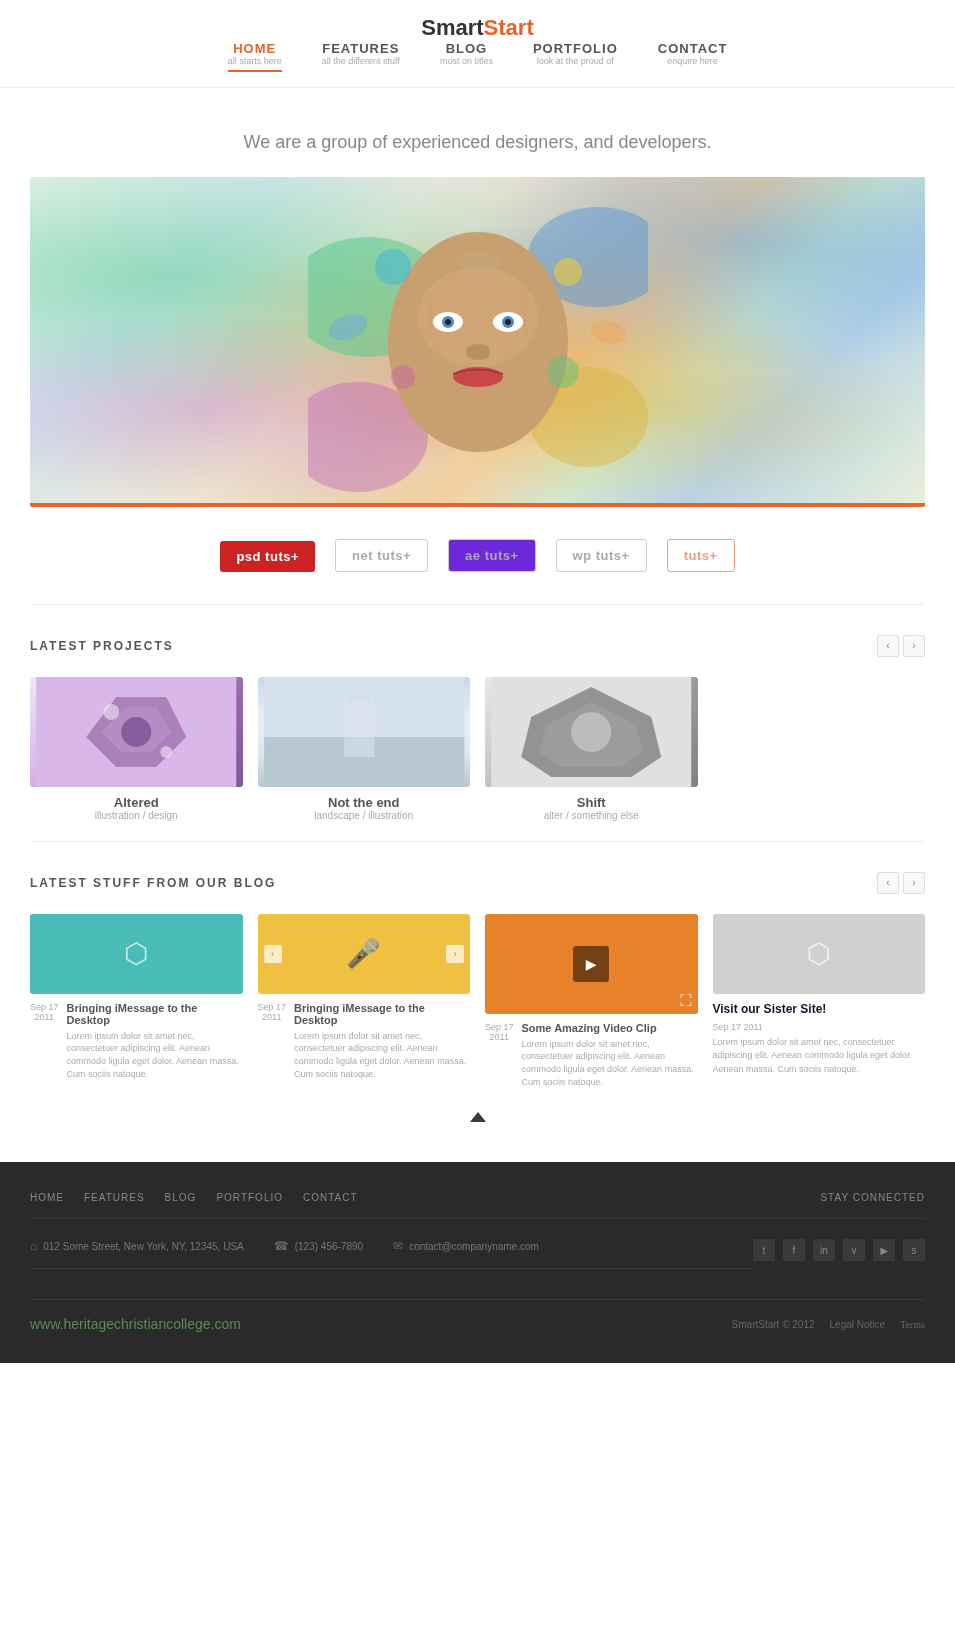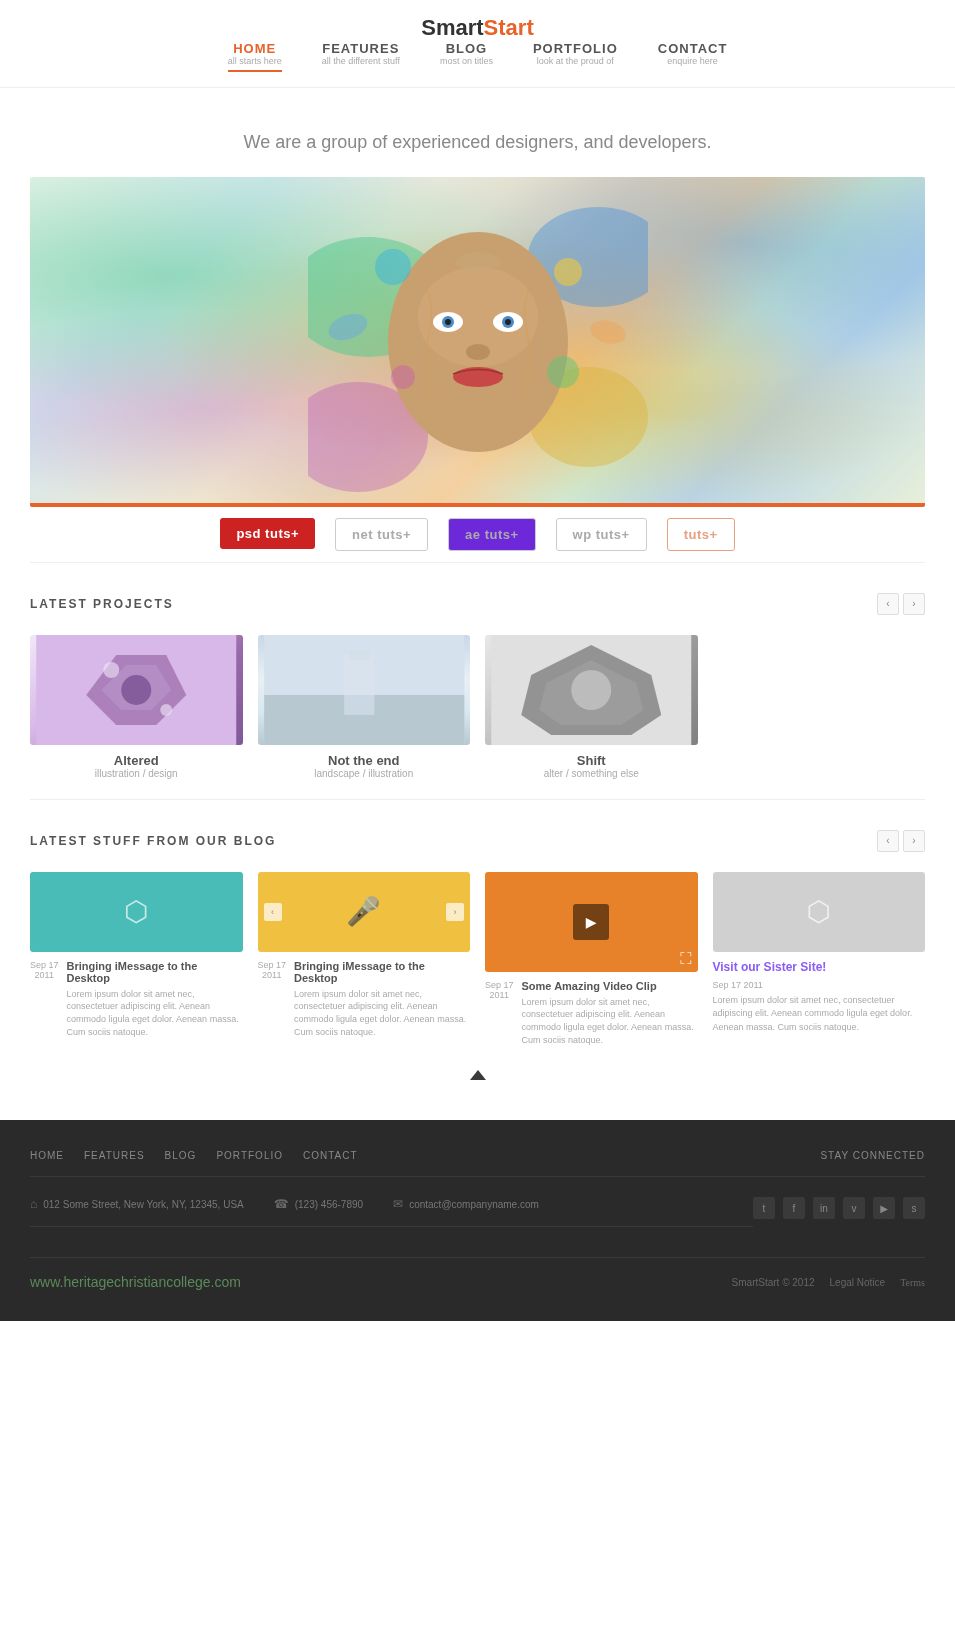--- a/index.html
+++ b/index.html
@@ -62,24 +62,24 @@
         radial-gradient(ellipse at 15% 30%, rgba(80,200,140,0.5) 0%, transparent 40%),
         radial-gradient(ellipse at 80% 20%, rgba(60,140,220,0.4) 0%, transparent 35%),
         radial-gradient(ellipse at 70% 70%, rgba(220,180,60,0.4) 0%, transparent 30%),
         radial-gradient(ellipse at 20% 70%, rgba(180,80,180,0.3) 0%, transparent 30%),
         radial-gradient(ellipse at 50% 50%, rgba(230,160,80,0.6) 0%, transparent 50%);
     }
 
     
     .brands {
       display: flex;
-      align-items: flex-start;
+      align-items: flex-end;
       justify-content: center;
       gap: 20px;
-      padding: 11px 30px;
+      padding: 32px 30px;
       margin: 0 30px;
       border-bottom: 1px solid #eee;
     }
     .brand-badge {
       padding: 8px 16px;
       border-radius: 3px;
       font-size: 13px;
       font-weight: bold;
       letter-spacing: 0.5px;
       cursor: pointer;
@@ -183,21 +183,21 @@
     .blog-meta { display: flex; gap: 8px; align-items: flex-start; margin-bottom: 4px; }
     .blog-date-block { text-align: center; min-width: 28px; }
     .blog-date-month { font-size: 9px; color: #aaa; }
     .blog-date-year { font-size: 9px; color: #aaa; }
     .blog-content-block { flex: 1; }
     .blog-title { font-size: 11px; font-weight: bold; color: #555; margin-bottom: 4px; }
     .blog-text { font-size: 9px; color: #aaa; line-height: 1.4; }
 
     
     .blog-card-text { }
-    .blog-sister-title { font-size: 12px; font-weight: bold; color: #8b5cf6; margin-bottom: 6px; }
+    .blog-sister-title { font-size: 12px; font-weight: bold; color: #0f172a; margin-bottom: 6px; }
     .blog-sister-text { font-size: 9px; color: #aaa; line-height: 1.5; }
 
     
     footer {
       background: #2a2a2a;
       color: #888;
       padding: 30px;
       margin-top: 30px;
     }
     .footer-top {

